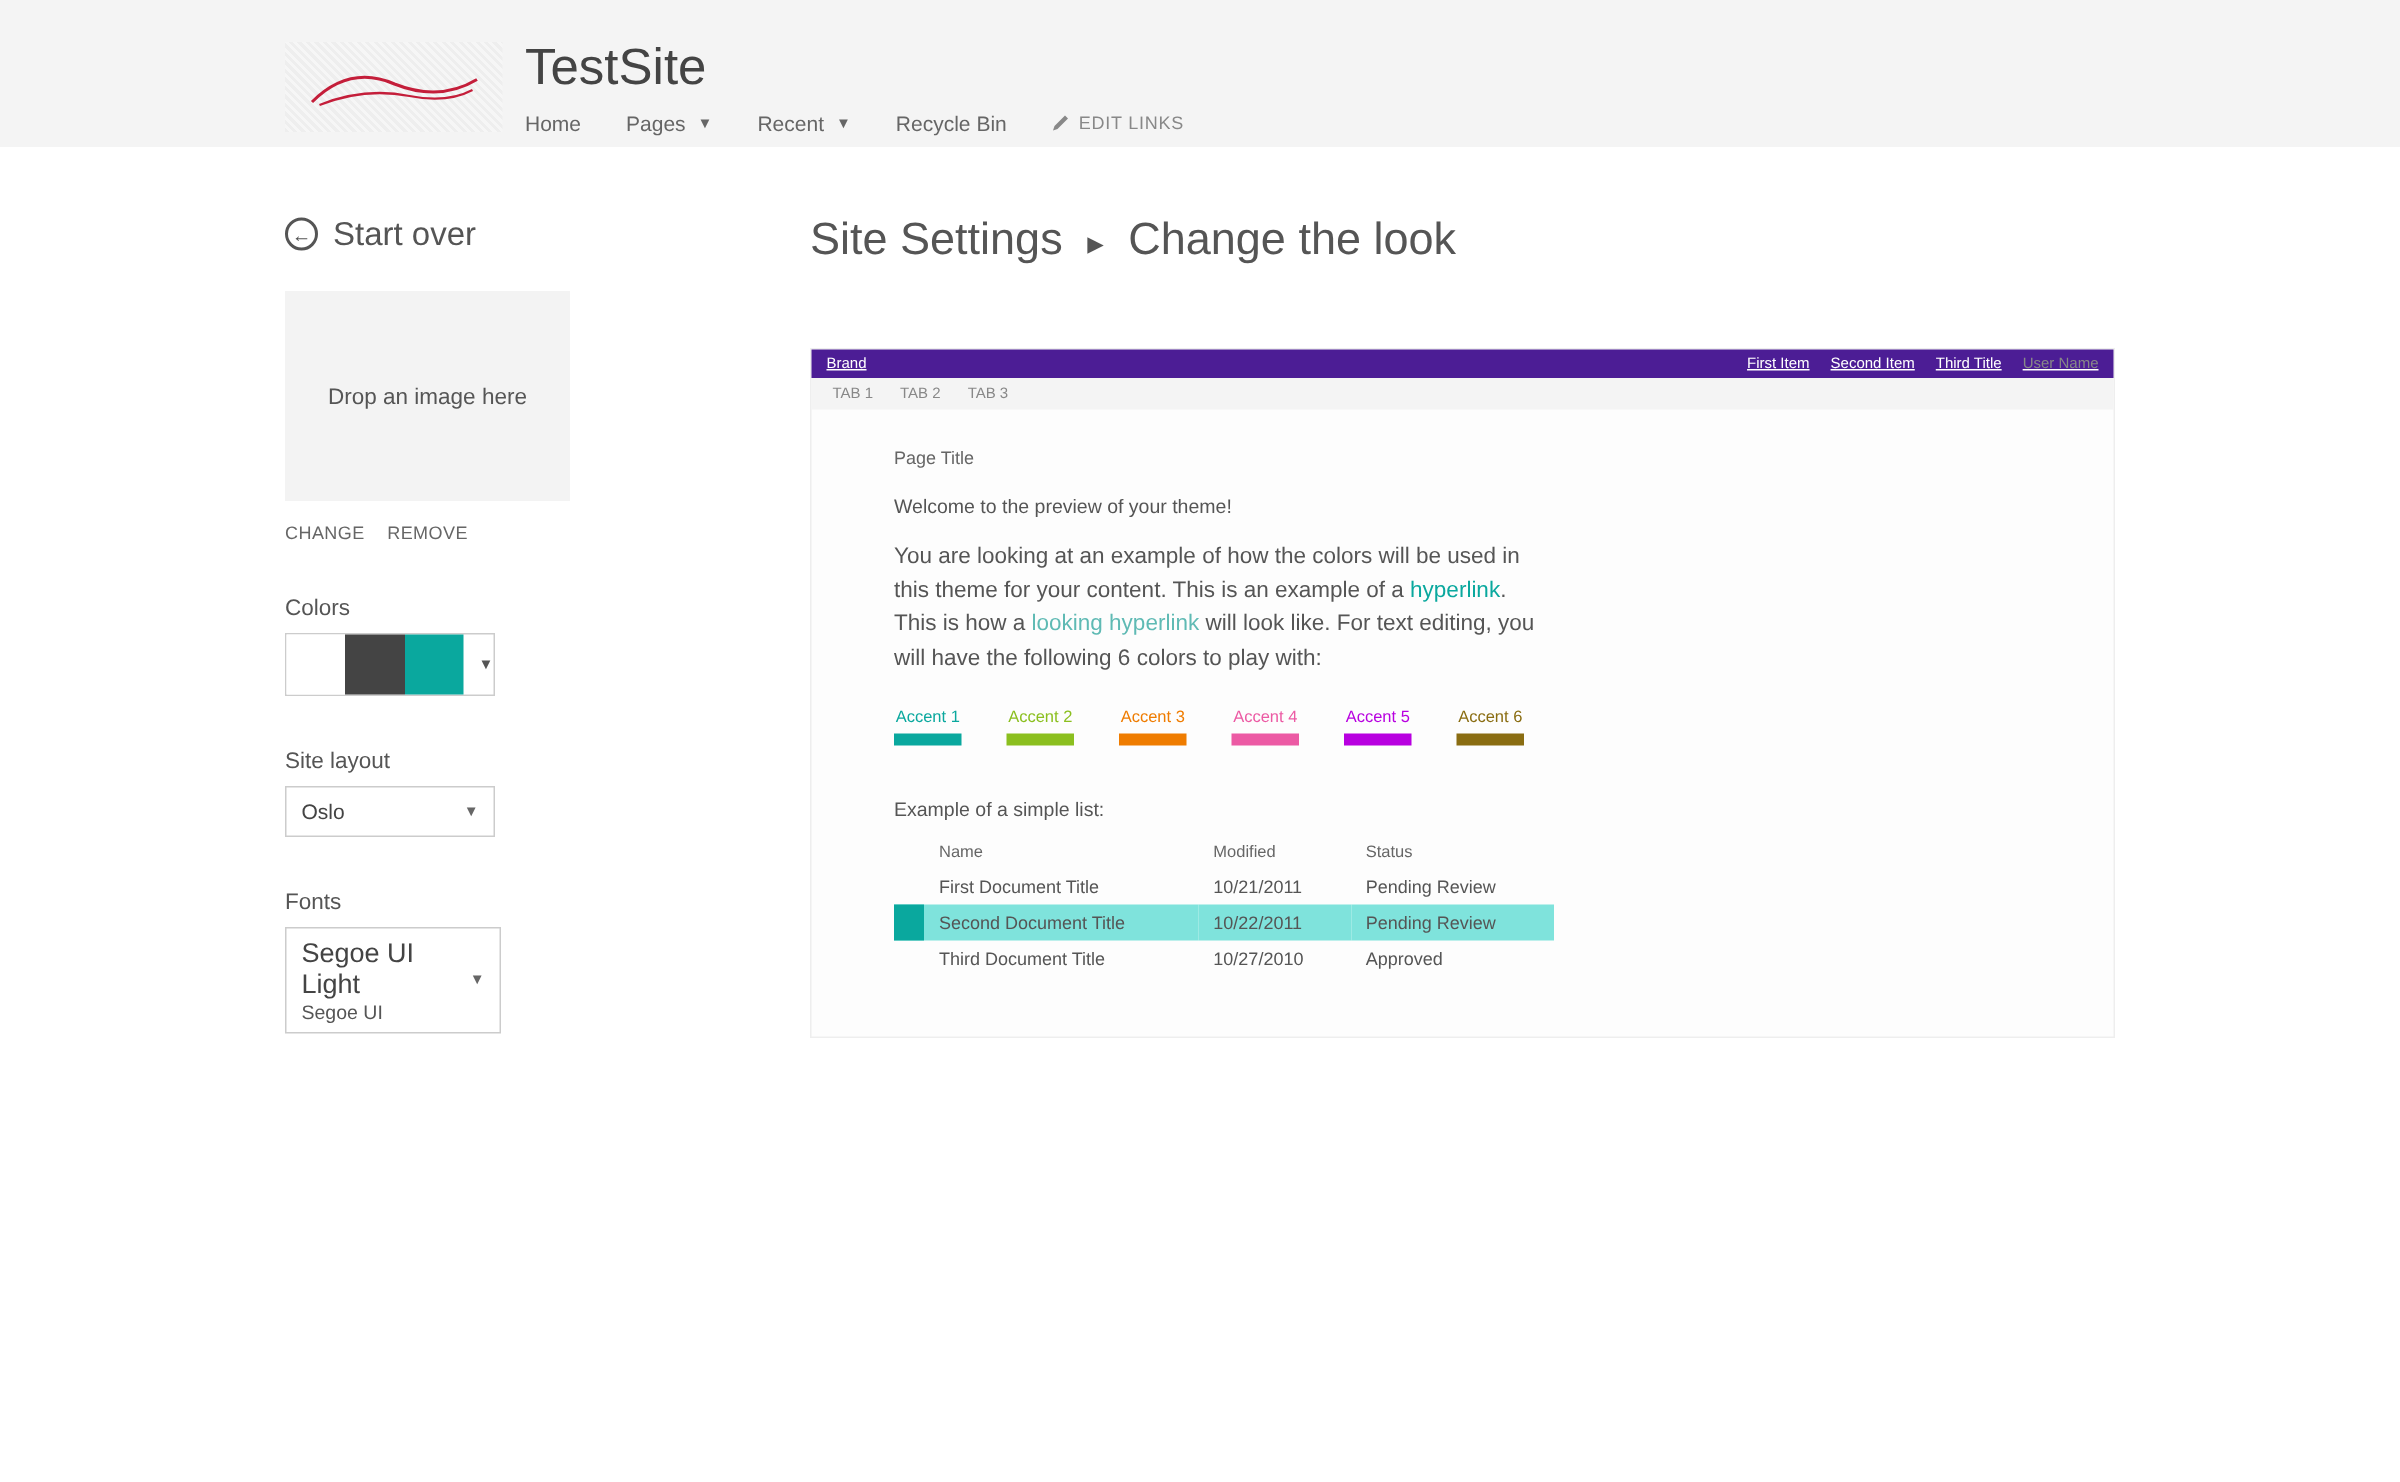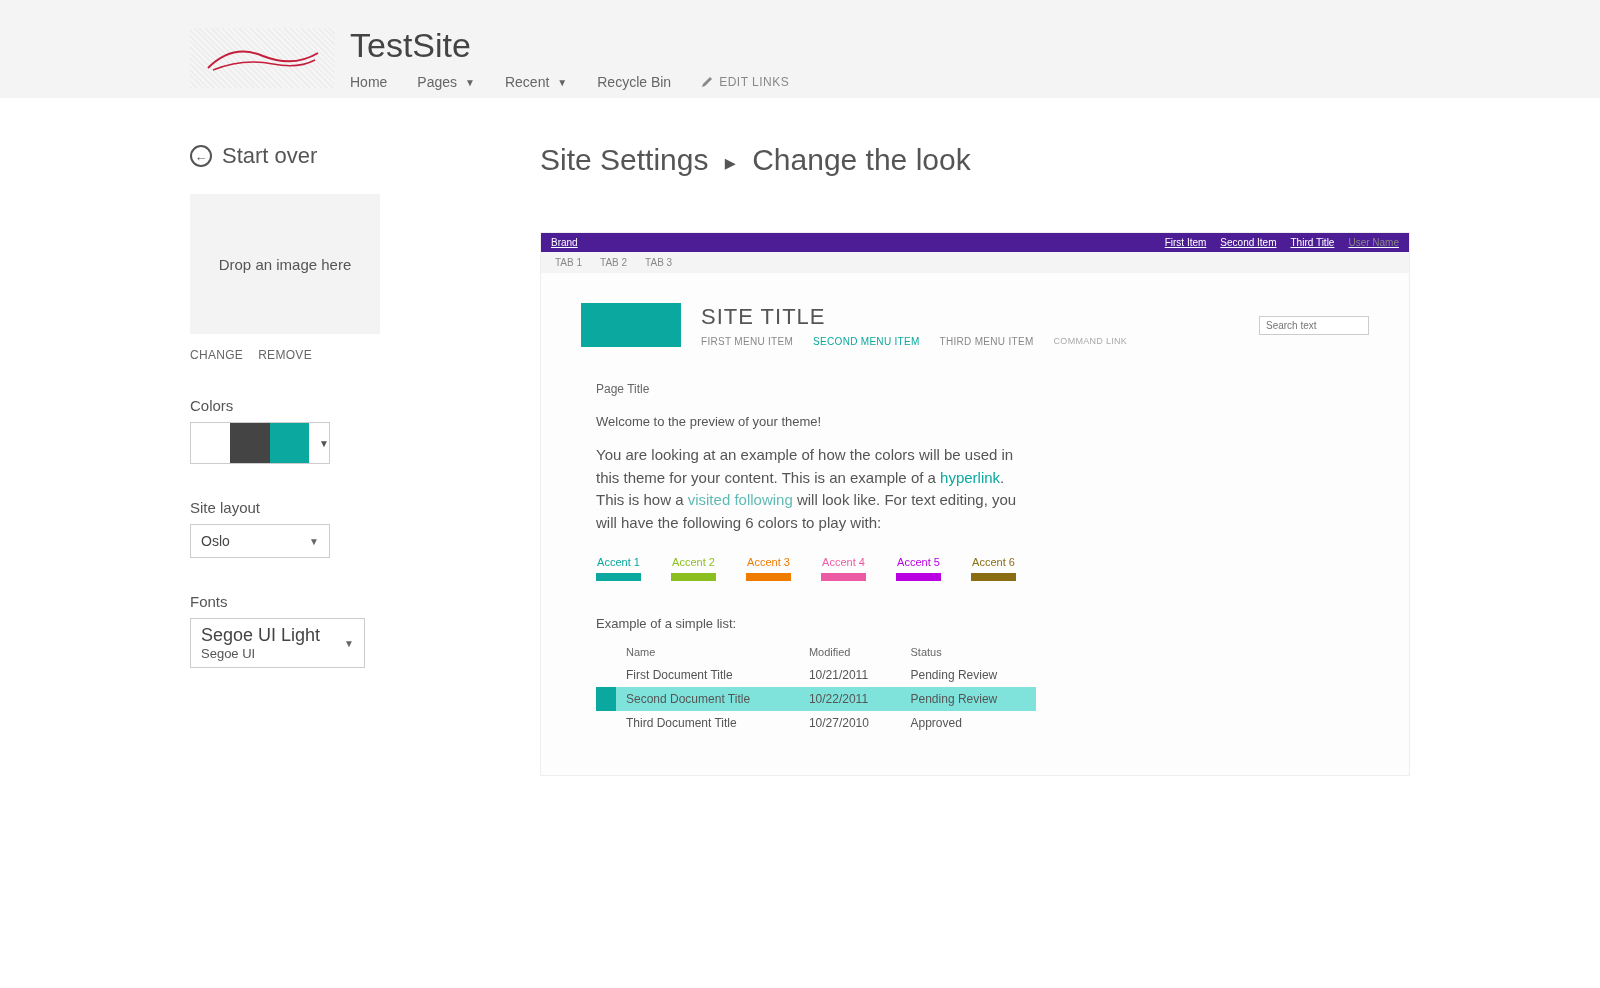--- a/index.html
+++ b/index.html
@@ -23,21 +23,21 @@
 .start-over-text { font-size:22px; color:#555; font-weight:300; }
 .drop-area { width:190px; height:140px; background:#f3f3f3; display:flex; align-items:center; justify-content:center; color:#555; font-size:15px; font-weight:300; }
 .drop-actions { display:flex; gap:15px; margin-top:14px; font-size:12px; color:#666; letter-spacing:0.3px; }
 .drop-actions span { cursor:pointer; }
 .side-section { margin-top:35px; }
 .side-label { font-size:15px; color:#555; margin-bottom:8px; font-weight:400; }
 .color-picker { width:140px; height:42px; border:1px solid #ccc; display:flex; align-items:center; position:relative; }
 .color-swatch { width:40px; height:40px; }
 .color-dropdown-caret { margin-left:10px; font-size:10px; color:#555; }
 .select-box { width:140px; border:1px solid #ccc; padding:8px 10px; display:flex; justify-content:space-between; align-items:center; font-size:14px; color:#444; cursor:pointer; }
-.font-select { width:175px; border:1px solid #ccc; padding:6px 10px; display:flex; justify-content:space-between; align-items:center; cursor:pointer; }
+.font-select { width:144px; border:1px solid #ccc; padding:6px 10px; display:flex; justify-content:space-between; align-items:center; cursor:pointer; }
 .font-primary { font-size:18px; font-weight:300; color:#444; }
 .font-secondary { font-size:13px; color:#555; }
 
 .content { flex:1; position:relative; }
 .breadcrumb { font-size:30px; font-weight:300; color:#555; margin-bottom:8px; }
 .breadcrumb-sep { margin:0 8px; font-size:22px; }
 .try-it-out-box { position:absolute; right:-15px; top:0; border:3px solid #0a6ed1; padding:10px 14px; display:flex; align-items:center; gap:10px; background:#fff; }
 .try-text { color:#d13512; font-size:20px; }
 .try-icon-wrap { position:relative; width:26px; height:26px; }
 .try-circle { width:22px; height:22px; border:2px solid #d13512; border-radius:50%; display:flex; align-items:center; justify-content:center; font-size:12px; color:#d13512; }
@@ -169,38 +169,25 @@
         <span class="topbar-item">First Item</span>
         <span class="topbar-item">Second Item</span>
         <span class="topbar-item">Third Title</span>
         <span class="username">User Name</span>
       </div>
       <div class="preview-tabs">
         <span>TAB 1</span>
         <span>TAB 2</span>
         <span>TAB 3</span>
       </div>
-      <div class="preview-header">
-        <div class="swatch-big"></div>
-        <div class="site-block">
-          <div class="site-block-title">SITE TITLE</div>
-          <div class="site-block-nav">
-            <span>FIRST MENU ITEM</span>
-            <span class="active-link">SECOND MENU ITEM</span>
-            <span>THIRD MENU ITEM</span>
-            <span class="cmd-link">COMMAND LINK</span>
-          </div>
-        </div>
-        <input class="search-input" placeholder="Search text" style="">
-      </div>
       <div class="preview-body">
         <div class="page-title">Page Title</div>
         <div class="welcome">Welcome to the preview of your theme!</div>
         <div class="para">
-          <span>You are looking at an example of how the colors will be used in this theme for your content. This is an example of a </span><a class="link1">hyperlink</a><span>. This is how a </span><a class="link2">visited following</a><span> will look like. For text editing, you will have the following 6 colors to play with:</span>
+          <span>You are looking at an example of how the colors will be used in this theme for your content. This is an example of a </span><a class="link1">hyperlink</a><span>. This is how a </span><a class="link2">looking hyperlink</a><span> will look like. For text editing, you will have the following 6 colors to play with:</span>
         </div>
         <div class="accents" id="accents">
             <div class="accent">
               <div style="color: rgb(10, 168, 158);">Accent 1</div>
               <div class="accent-bar" style="background: rgb(10, 168, 158);"></div>
             </div>
             <div class="accent">
               <div style="color: rgb(139, 191, 31);">Accent 2</div>
               <div class="accent-bar" style="background: rgb(139, 191, 31);"></div>
             </div>

